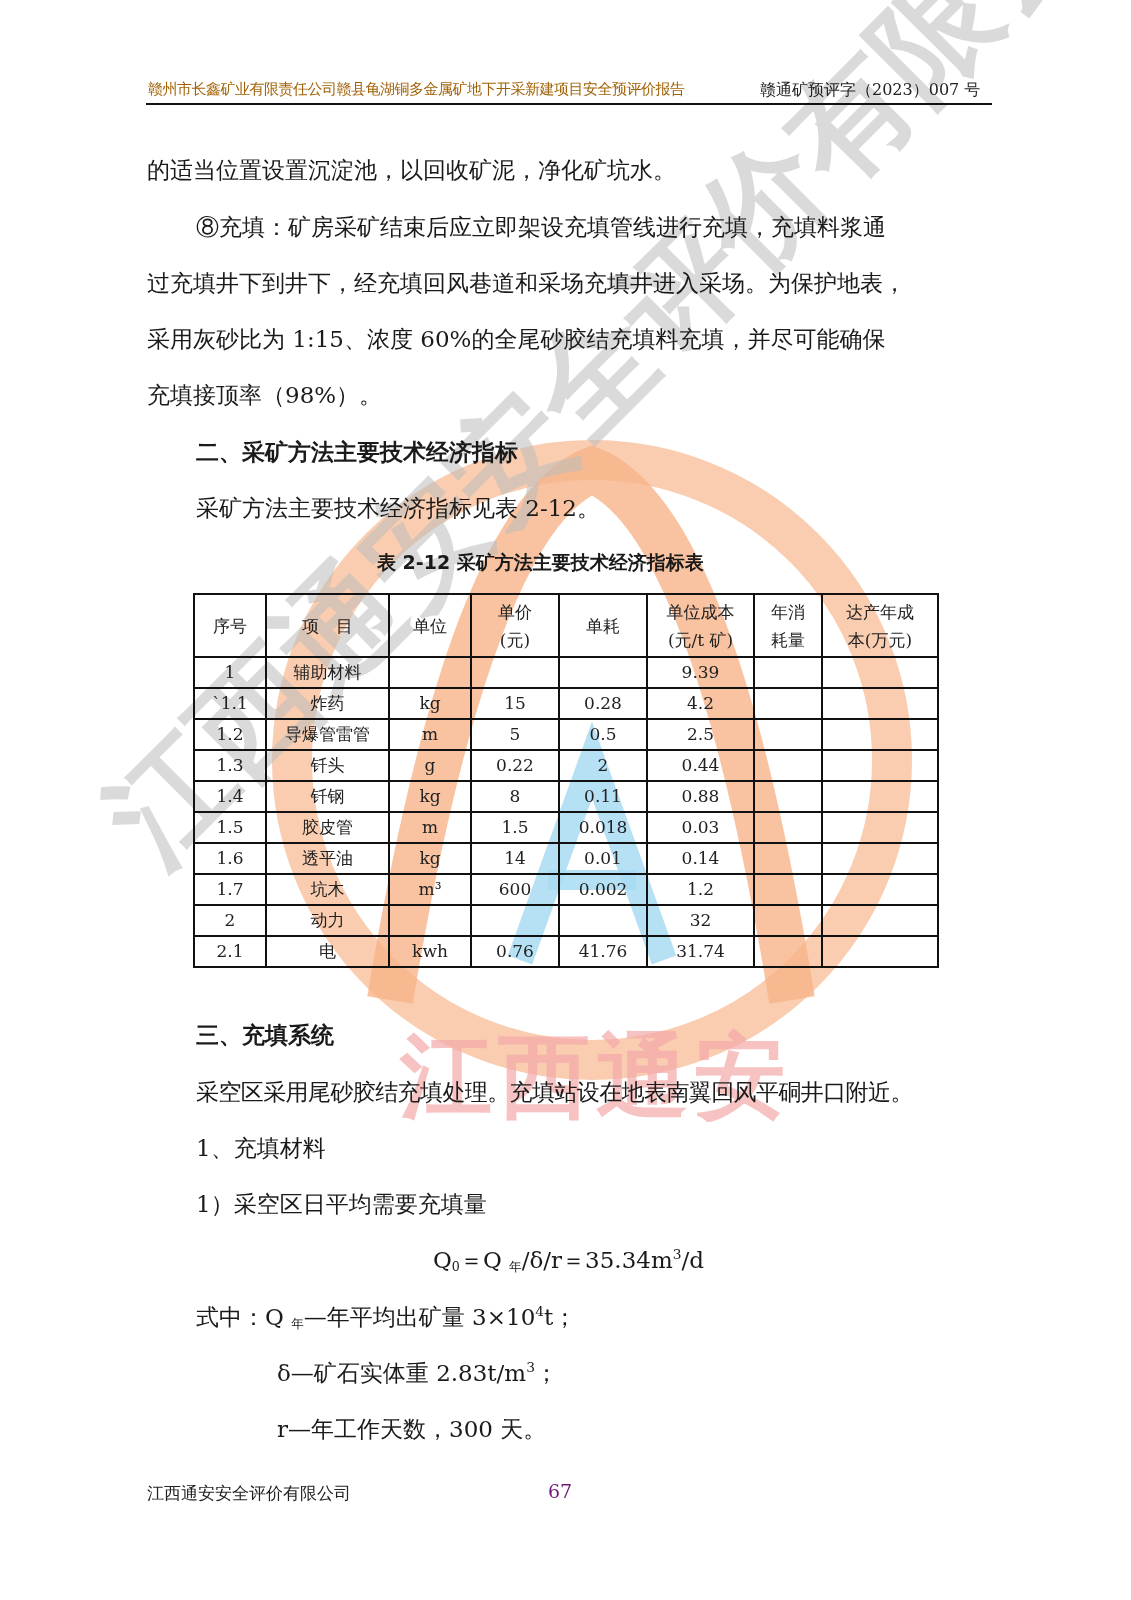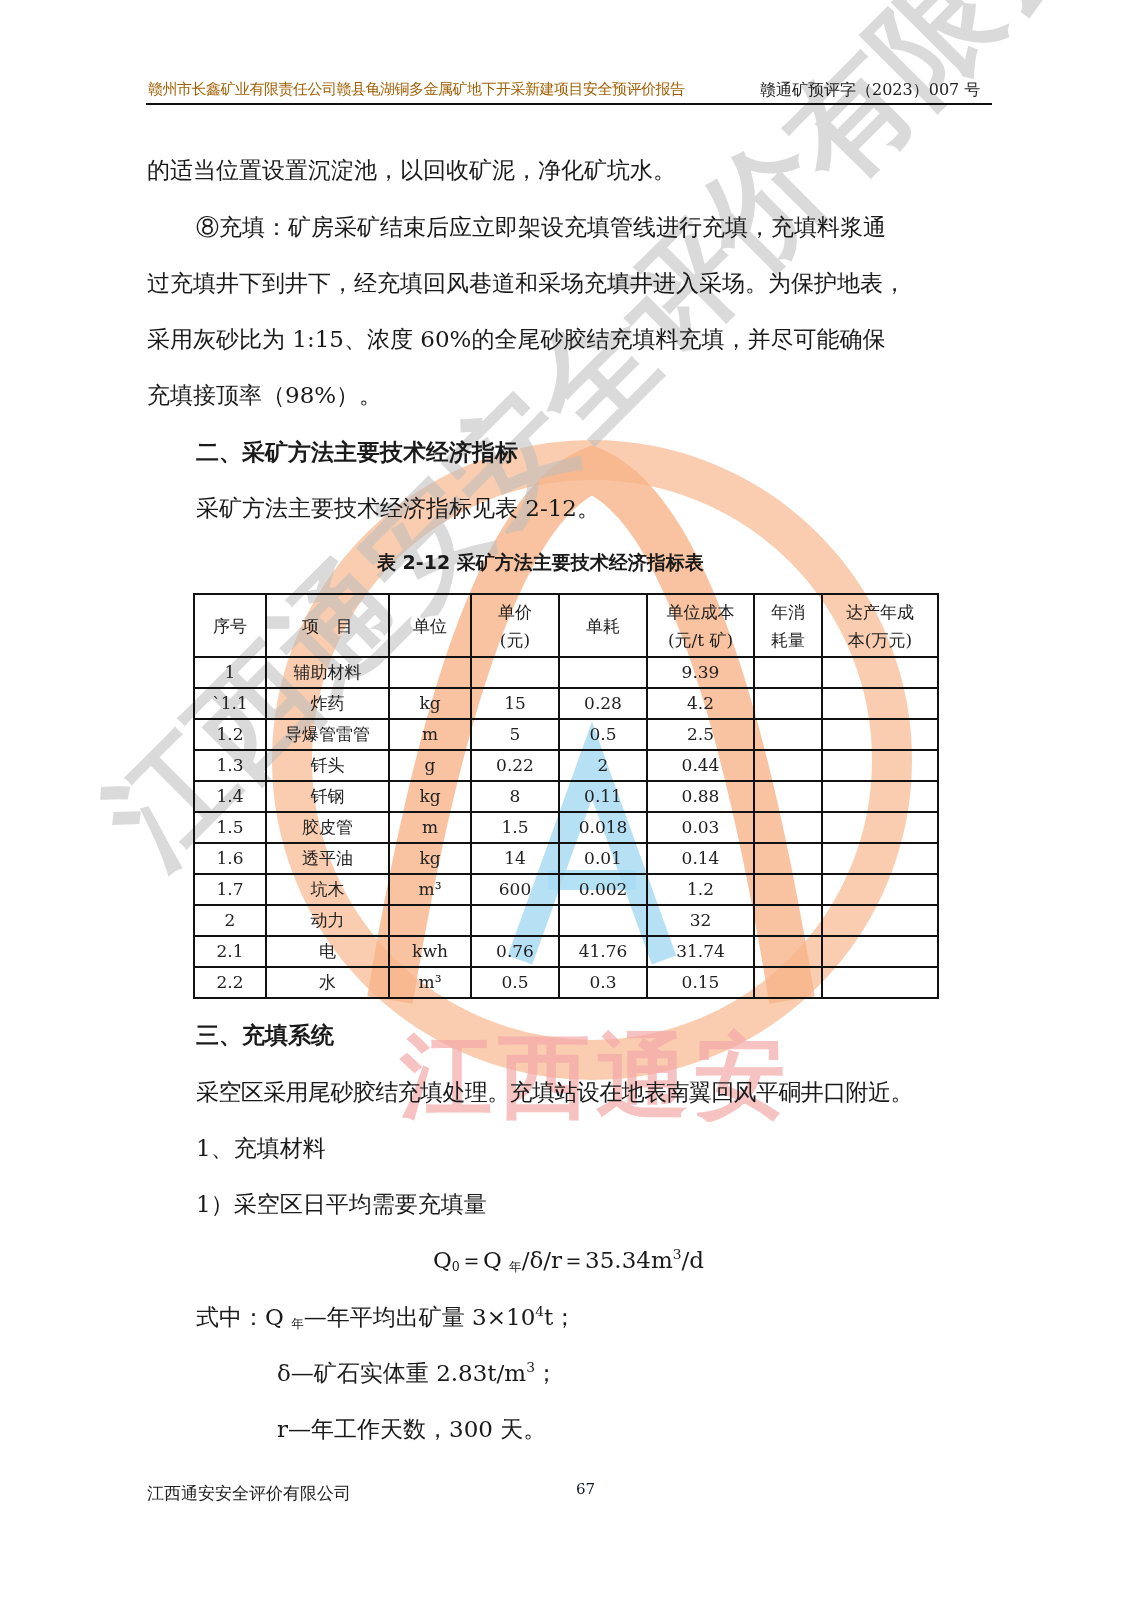--- a/index.html
+++ b/index.html
@@ -10,21 +10,21 @@
   .header-right { left:760px; top:80px; font-size:16px; white-space:nowrap; color:#222; }
   .header-rule { left:146px; top:103px; width:846px; height:2px; background:#111; }
   .body-line { font-size:23px; white-space:nowrap; color:#1a1a1a; }
   .heading { font-size:23px; font-weight:bold; white-space:nowrap; font-family:"DejaVu Sans","Liberation Sans",sans-serif; }
   .caption { font-size:19px; font-weight:bold; white-space:nowrap; font-family:"DejaVu Sans","Liberation Sans",sans-serif; }
   table.data { position:absolute; left:193px; top:593px; border-collapse:collapse; z-index:3; }
   table.data td, table.data th { border:2px solid #111; text-align:center; font-size:17px; font-weight:normal;
       padding:0; color:#222; line-height:29px; }
   table.data th { line-height:28px; font-size:17px; }
   .footer-left { left:147px; top:1482px; font-size:17px; white-space:nowrap; color:#222; }
-  .footer-right { left:576px; top:1480px; font-size:15px; color:#0f172a; }
+  .footer-right { left:548px; top:1480px; font-size:19px; color:#701a75; }
   sup { font-size:0.6em; vertical-align:super; line-height:0; }
   sub.small { font-size:0.55em; vertical-align:-0.2em; }
   .wm { position:absolute; pointer-events:none; }
   .content { z-index:3; }
 </style>
 </head>
 <body>
 
 <svg class="wm" style="left:0;top:0;z-index:1" width="1131" height="1600" viewBox="0 0 1131 1600">
 
@@ -182,30 +182,20 @@
     <td>2.1</td>
     <td>电</td>
     <td>kwh</td>
     <td>0.76</td>
     <td>41.76</td>
     <td>31.74</td>
     <td></td>
     <td></td>
   </tr>
 
-  <tr style="height:31px">
-    <td>2.2</td>
-    <td>水</td>
-    <td>m³</td>
-    <td>0.5</td>
-    <td>0.3</td>
-    <td>0.15</td>
-    <td></td>
-    <td></td>
-  </tr>
 </tbody>
 </table>
 
 <div class="abs heading content" style="left:196px;top:1020px;">三、充填系统</div>
 <div class="abs body-line content" style="left:196px;top:1077px;letter-spacing:-0.6px;">采空区采用尾砂胶结充填处理。充填站设在地表南翼回风平硐井口附近。</div>
 <div class="abs body-line content" style="left:196px;top:1133px;">1、充填材料</div>
 <div class="abs body-line content" style="left:196px;top:1189px;">1）采空区日平均需要充填量</div>
 
 <div class="abs body-line content" style="left:433px;top:1245px;">
   <span>Q</span><sub class="small">0</sub><span>＝Q </span><sub class="small">年</sub><span>/δ/r＝35.34m</span><sup>3</sup><span>/d</span>

